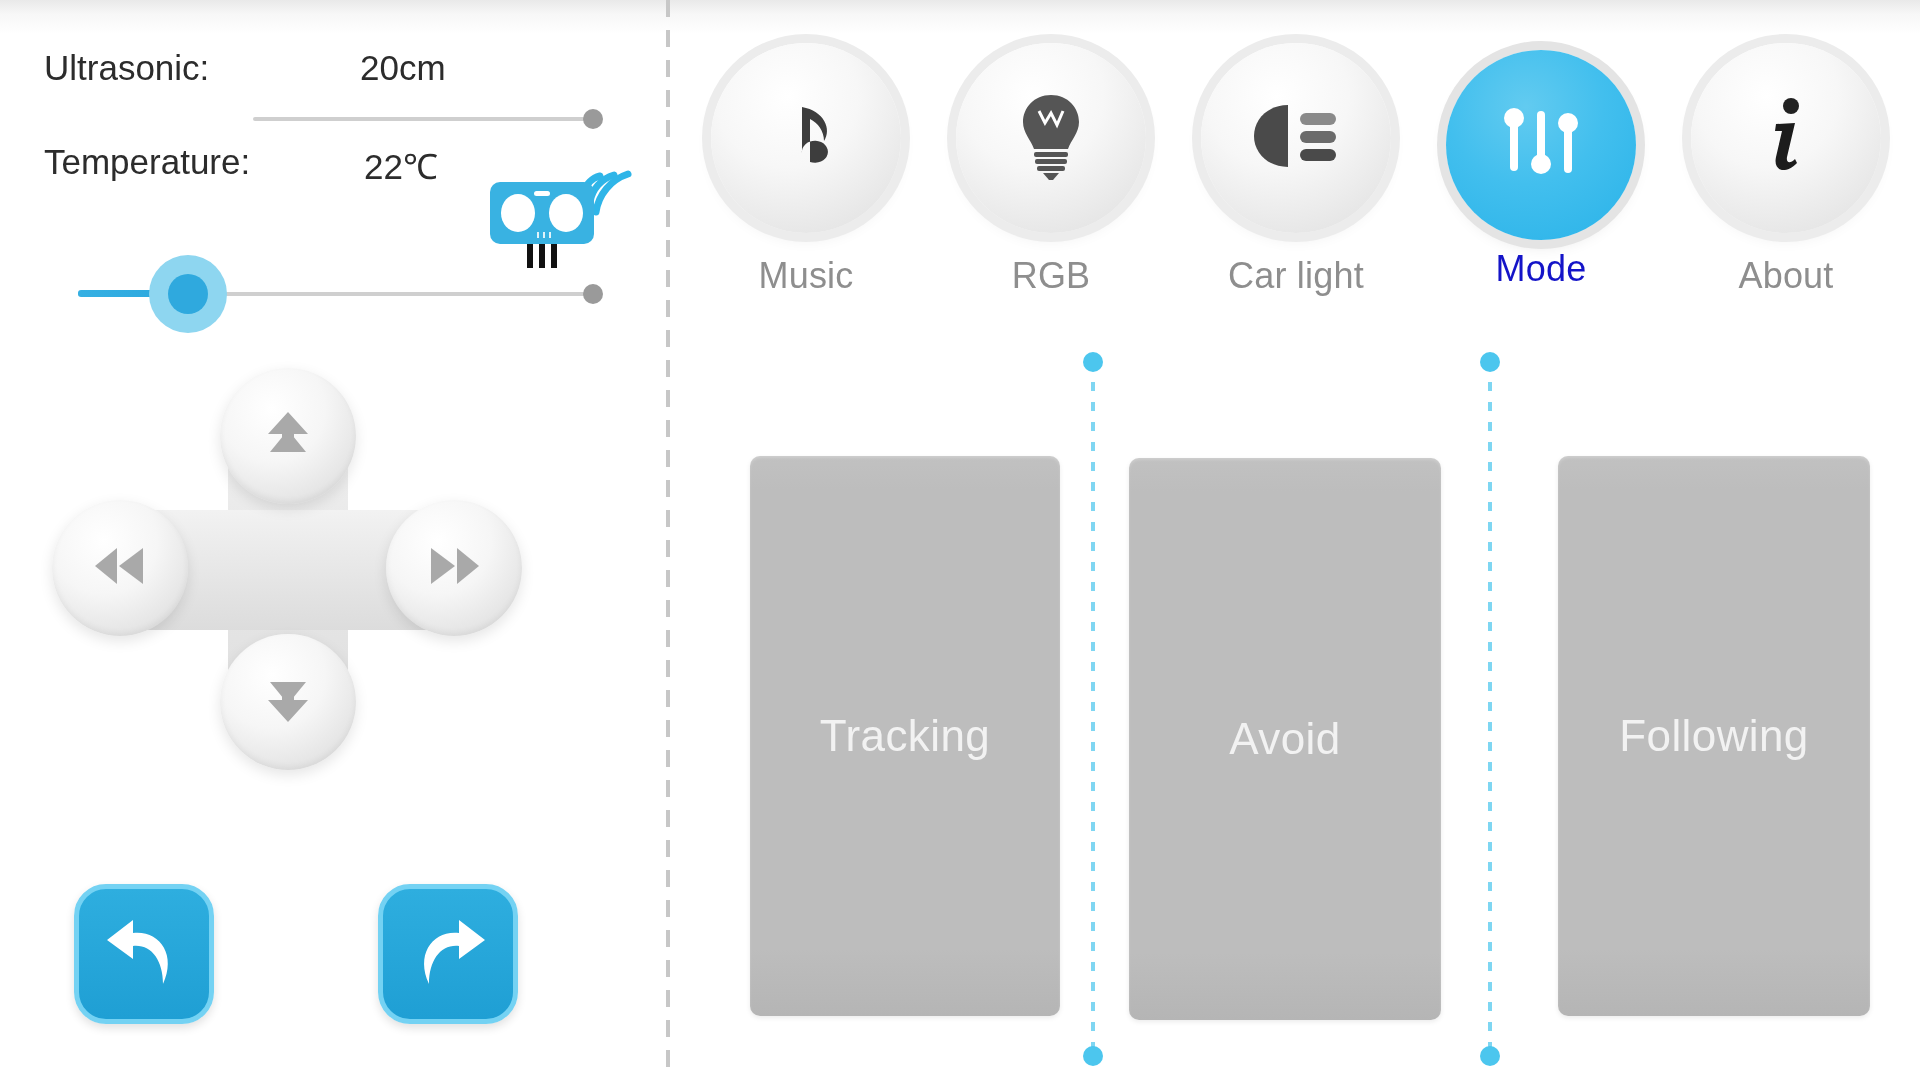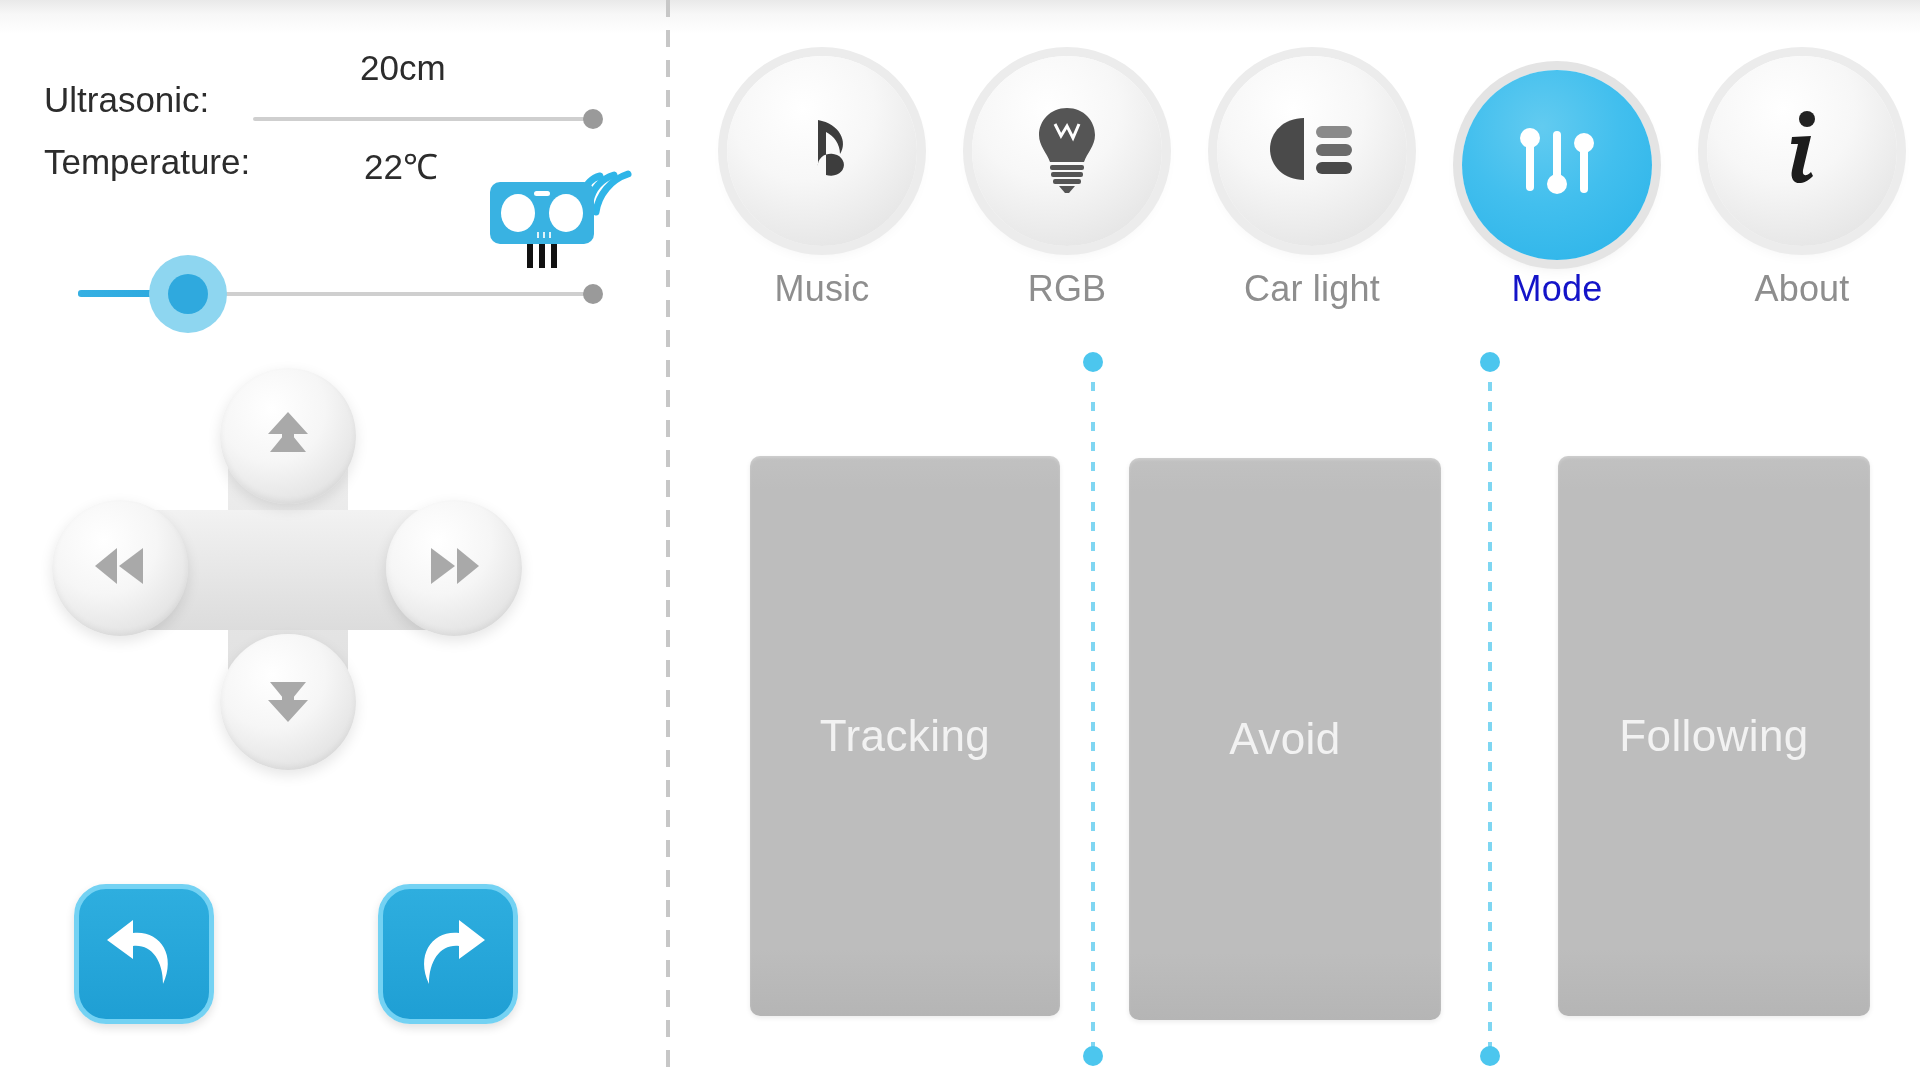--- a/index.html
+++ b/index.html
@@ -26,21 +26,21 @@
       rgba(255,255,255,0) 17px, rgba(255,255,255,0) 30px);
   }
 
   
   .left { position: absolute; left: 0; top: 0; width: 666px; height: 1080px; }
 
   .readout { position: absolute; font-size: 35px; color: #2c2c2c; white-space: nowrap; }
   .readout.label { letter-spacing: 0px; }
   .readout.value { letter-spacing: 0px; }
 
-  .r1-label { left: 44px; top: 48px; margin-top: 32px; }
+  .r1-label { left: 44px; top: 48px; }
   .r1-value { left: 360px; top: 48px; }
   .r2-label { left: 44px; top: 142px; }
   .r2-value { left: 364px; top: 142px; }
 
   
   .slider { position: absolute; }
   .slider .track {
     position: absolute; height: 4px;
     background: #cfcfcf; border-radius: 2px;
   }
@@ -113,23 +113,23 @@
     box-shadow: 0 4px 10px rgba(0,0,0,.12);
     display: flex; align-items: center; justify-content: center;
   }
   #turn-left  { left: 74px;  top: 884px; }
   #turn-right { left: 378px; top: 884px; }
 
   
   .right { position: absolute; left: 666px; top: 0; width: 1254px; height: 1080px; }
 
   .topnav {
-    position: absolute; left: 56px; top: 30px;
+    position: absolute; left: 40px; top: 30px;
     width: 1180px; height: 280px;
-    display: flex; justify-content: space-between; align-items: flex-end;
+    display: flex; justify-content: space-between; align-items: center;
   }
   .nav-item { width: 200px; display: flex; flex-direction: column; align-items: center; }
   .nav-circle {
     width: 190px; height: 190px; border-radius: 50%;
     background: radial-gradient(circle at 40% 28%, #ffffff 0%, #f7f7f7 40%, #e6e6e6 80%, #dcdcdc 100%);
     box-shadow: 0 0 0 9px #ececec, 0 6px 16px rgba(0,0,0,.07);
     display: flex; align-items: center; justify-content: center;
   }
   .nav-circle.active {
     background: radial-gradient(circle at 42% 30%, #62cbf0 0%, #42bfee 45%, #29b2e8 100%);

